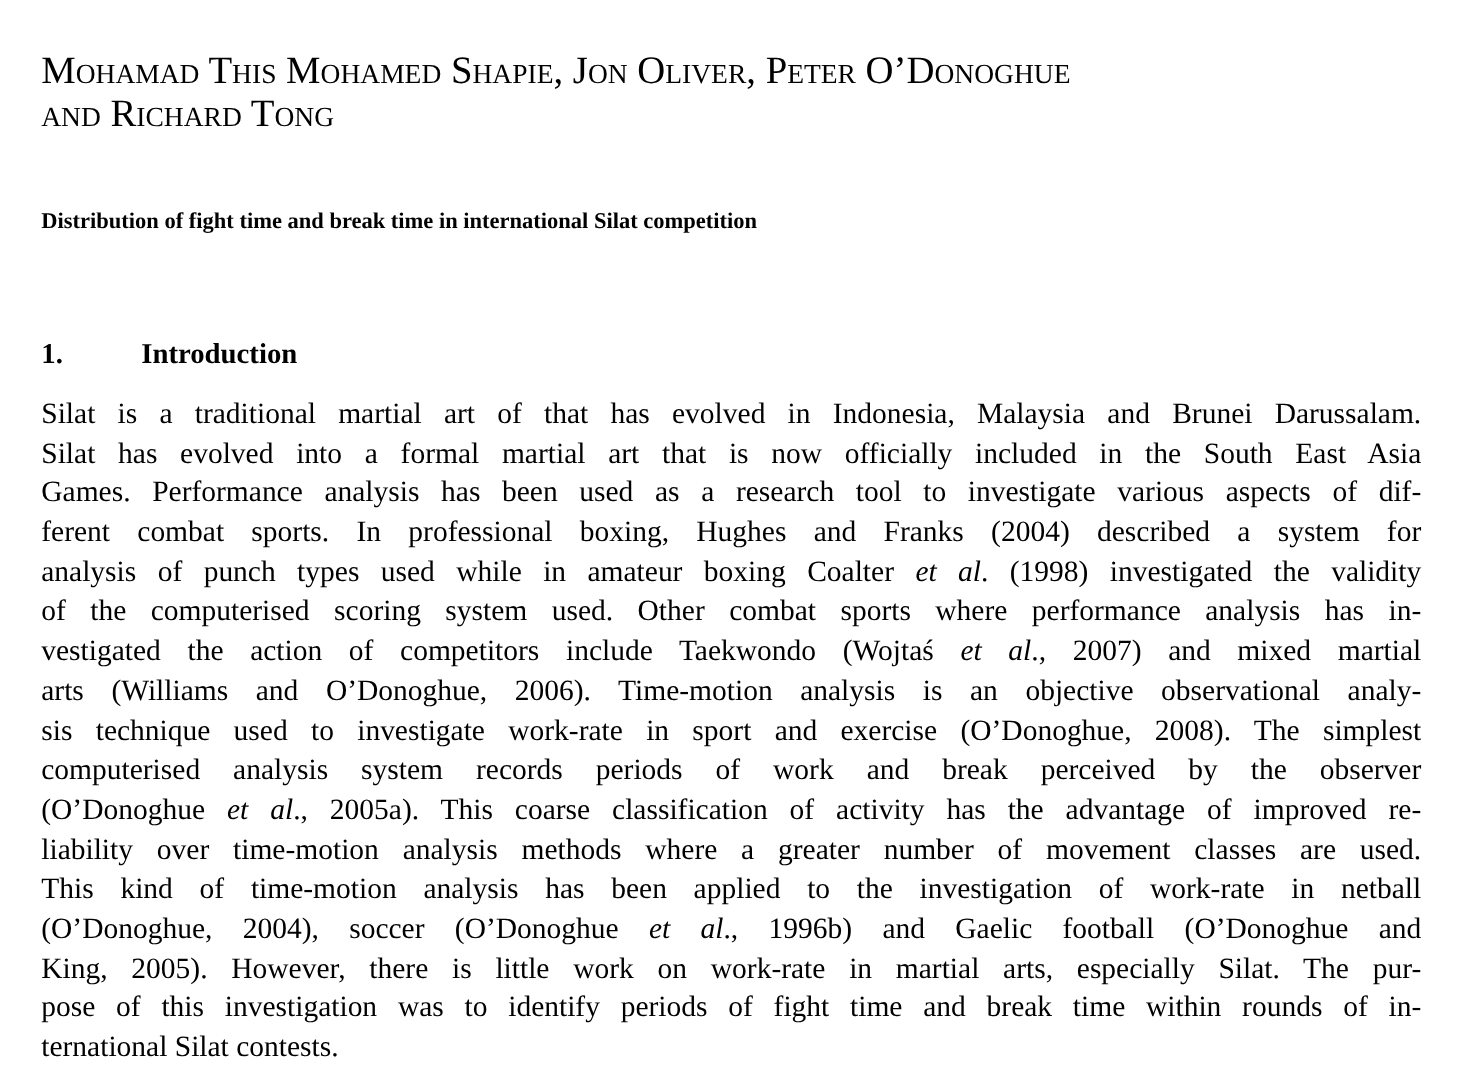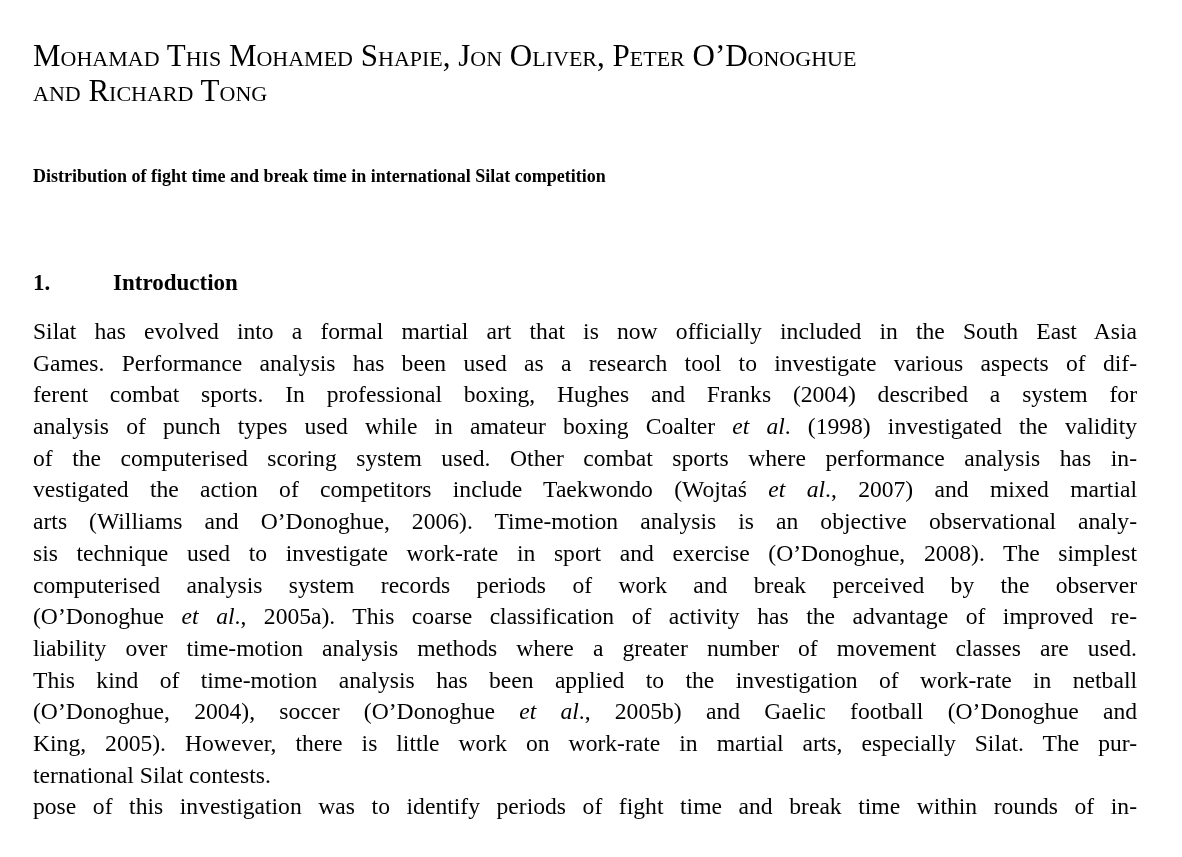--- a/index.html
+++ b/index.html
@@ -85,31 +85,32 @@
     <span class="line">and Richard Tong</span>
   </div>
 
   <div class="title">Distribution of fight time and break time in international Silat competition</div>
 
   <div class="section-heading">
     <span class="num">1.</span><span>Introduction</span>
   </div>
 
   <div class="body-text">
+    <span class="ln">Silat is a traditional martial art of that has evolved in Indonesia, Malaysia and Brunei Darussalam.</span>
     <span class="ln">Silat has evolved into a formal martial art that is now officially included in the South East Asia</span>
     <span class="ln">Games.  Performance analysis has been used as a research tool to investigate various aspects of dif-</span>
     <span class="ln">ferent combat sports.  In professional boxing, Hughes and Franks (2004) described a system for</span>
     <span class="ln"><span>analysis of punch types used while in amateur boxing Coalter </span><em>et al</em><span>. (1998) investigated the validity</span></span>
     <span class="ln">of the computerised scoring system used.  Other combat sports where performance analysis has in-</span>
     <span class="ln"><span>vestigated the action of competitors include Taekwondo (Wojtaś </span><em>et al</em><span>., 2007) and mixed martial</span></span>
     <span class="ln">arts (Williams and O’Donoghue, 2006).  Time-motion analysis is an objective observational analy-</span>
     <span class="ln">sis technique used to investigate work-rate in sport and exercise (O’Donoghue, 2008).  The simplest</span>
     <span class="ln">computerised analysis system records periods of work and break perceived by the observer</span>
     <span class="ln"><span>(O’Donoghue </span><em>et al</em><span>., 2005a).  This coarse classification of activity has the advantage of improved re-</span></span>
     <span class="ln">liability over time-motion analysis methods where a greater number of movement classes are used.</span>
     <span class="ln">This kind of time-motion analysis has been applied to the investigation of work-rate in netball</span>
-    <span class="ln"><span>(O’Donoghue, 2004), soccer (O’Donoghue </span><em>et al</em><span>., 2005b) and Gaelic football (O’Donoghue and</span></span>
+    <span class="ln"><span>(O’Donoghue, 2004), soccer (O’Donoghue </span><em>et al</em><span>., 1996b) and Gaelic football (O’Donoghue and</span></span>
     <span class="ln">King, 2005).  However, there is little work on work-rate in martial arts, especially Silat.  The pur-</span>
+    <span class="ln">pose of this investigation was to identify periods of fight time and break time within rounds of in-</span>
     <span class="ln last">ternational Silat contests.</span>
-    <span class="ln">pose of this investigation was to identify periods of fight time and break time within rounds of in-</span>
   </div>
 
 </div>
 
 </body></html>

